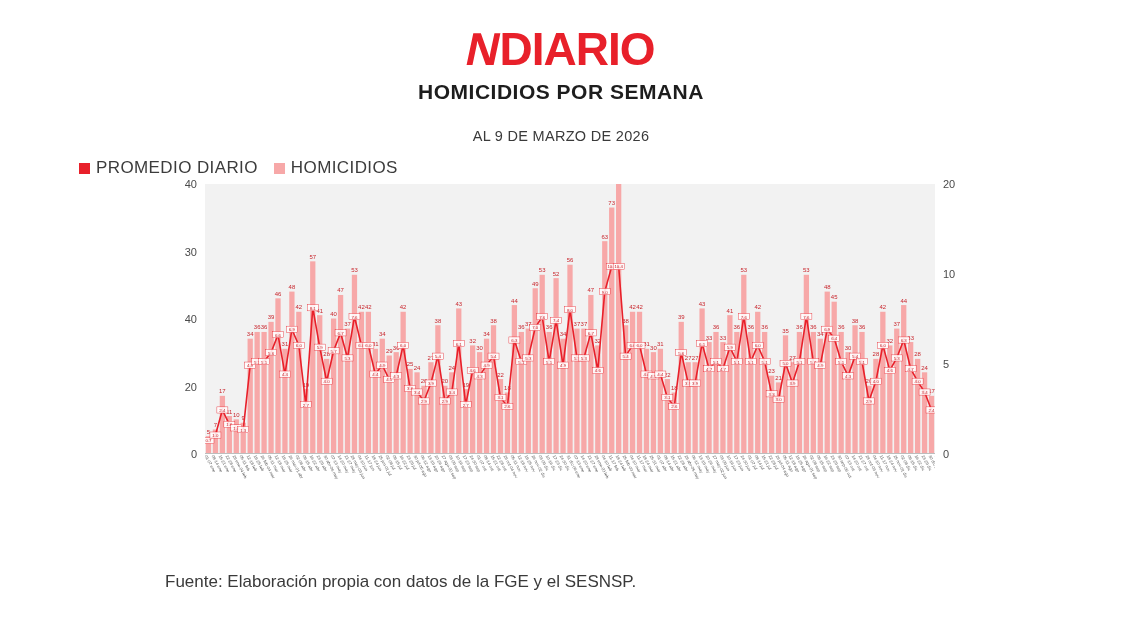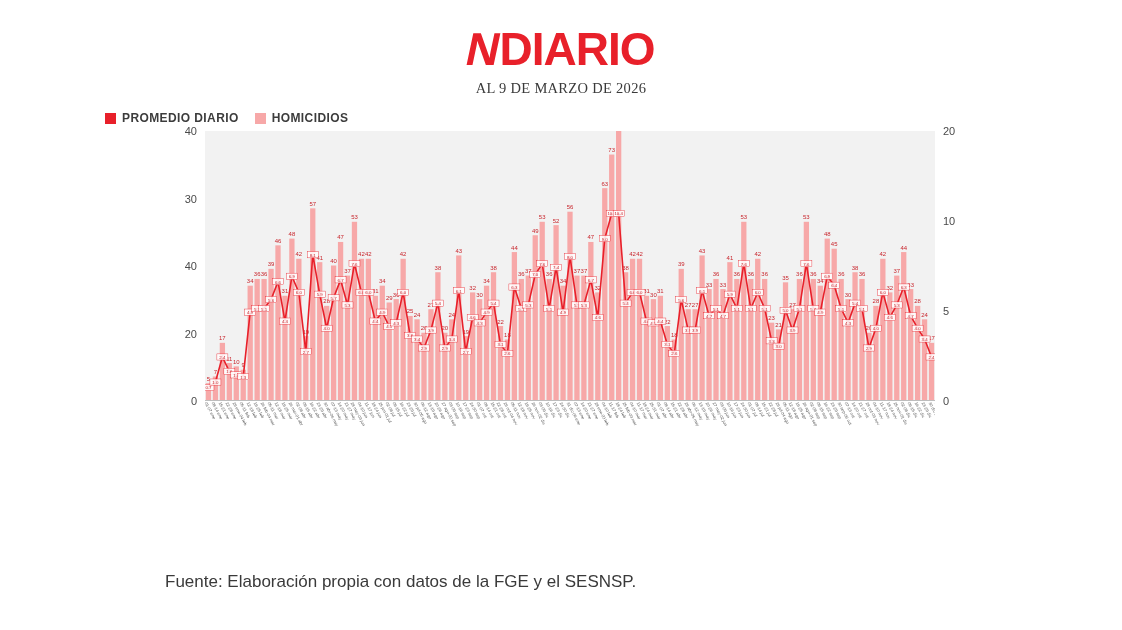--- a/index.html
+++ b/index.html
@@ -22,30 +22,30 @@
   .brand .slash { display:inline-block; transform:skewX(-12deg); }
   .subtitle {
     margin-top:8px;
     font-size:21px; font-weight:bold; color:#1d1d1d; letter-spacing:0.5px;
   }
   .state {
     margin-top:7px;
     font-size:17px; font-weight:bold; color:#e8202a; letter-spacing:0.4px;
   }
   .asof {
-    margin-top:8px;
-    font-size:14.5px; color:#3a3a3a; letter-spacing:0.3px;font-family:Liberation Serif, serif;
+    margin-top:24px;
+    font-size:14.5px; color:#3a3a3a; letter-spacing:0.3px;
   }
 
   
   .legend {
     margin-top:14px;
-    padding-left:105px;
+    padding-left:79px;
     display:flex; align-items:center; gap:16px;
-    font-size:12px; font-weight:bold; color:#3c3c3c; letter-spacing:0.4px;
+    font-size:17px; font-weight:normal; color:#3c3c3c; letter-spacing:0.4px;
   }
   .legend .item { display:flex; align-items:center; gap:6px; }
   .swatch { width:11px; height:11px; display:inline-block; }
 
   
   .chart-wrap {
     position:relative;
     margin-top:6px;
     margin-left:165px;
     width:810px; height:300px;
@@ -90,20 +90,21 @@
 </style>
 </head>
 <body>
 
 <div class="page">
 
   <div class="header">
     <div class="brand">
       <span class="slash">N</span><span>DIARIO</span>
     </div>
+    <div class="subtitle">HOMICIDIOS POR SEMANA</div>
     <div class="asof">AL 9 DE MARZO DE 2026</div>
   </div>
 
   <div class="legend">
     <div class="item">
       <span class="swatch" style="background:#e8202a"></span>
       <span>PROMEDIO DIARIO</span>
     </div>
     <div class="item">
       <span class="swatch" style="background:#f7a8a8"></span>

